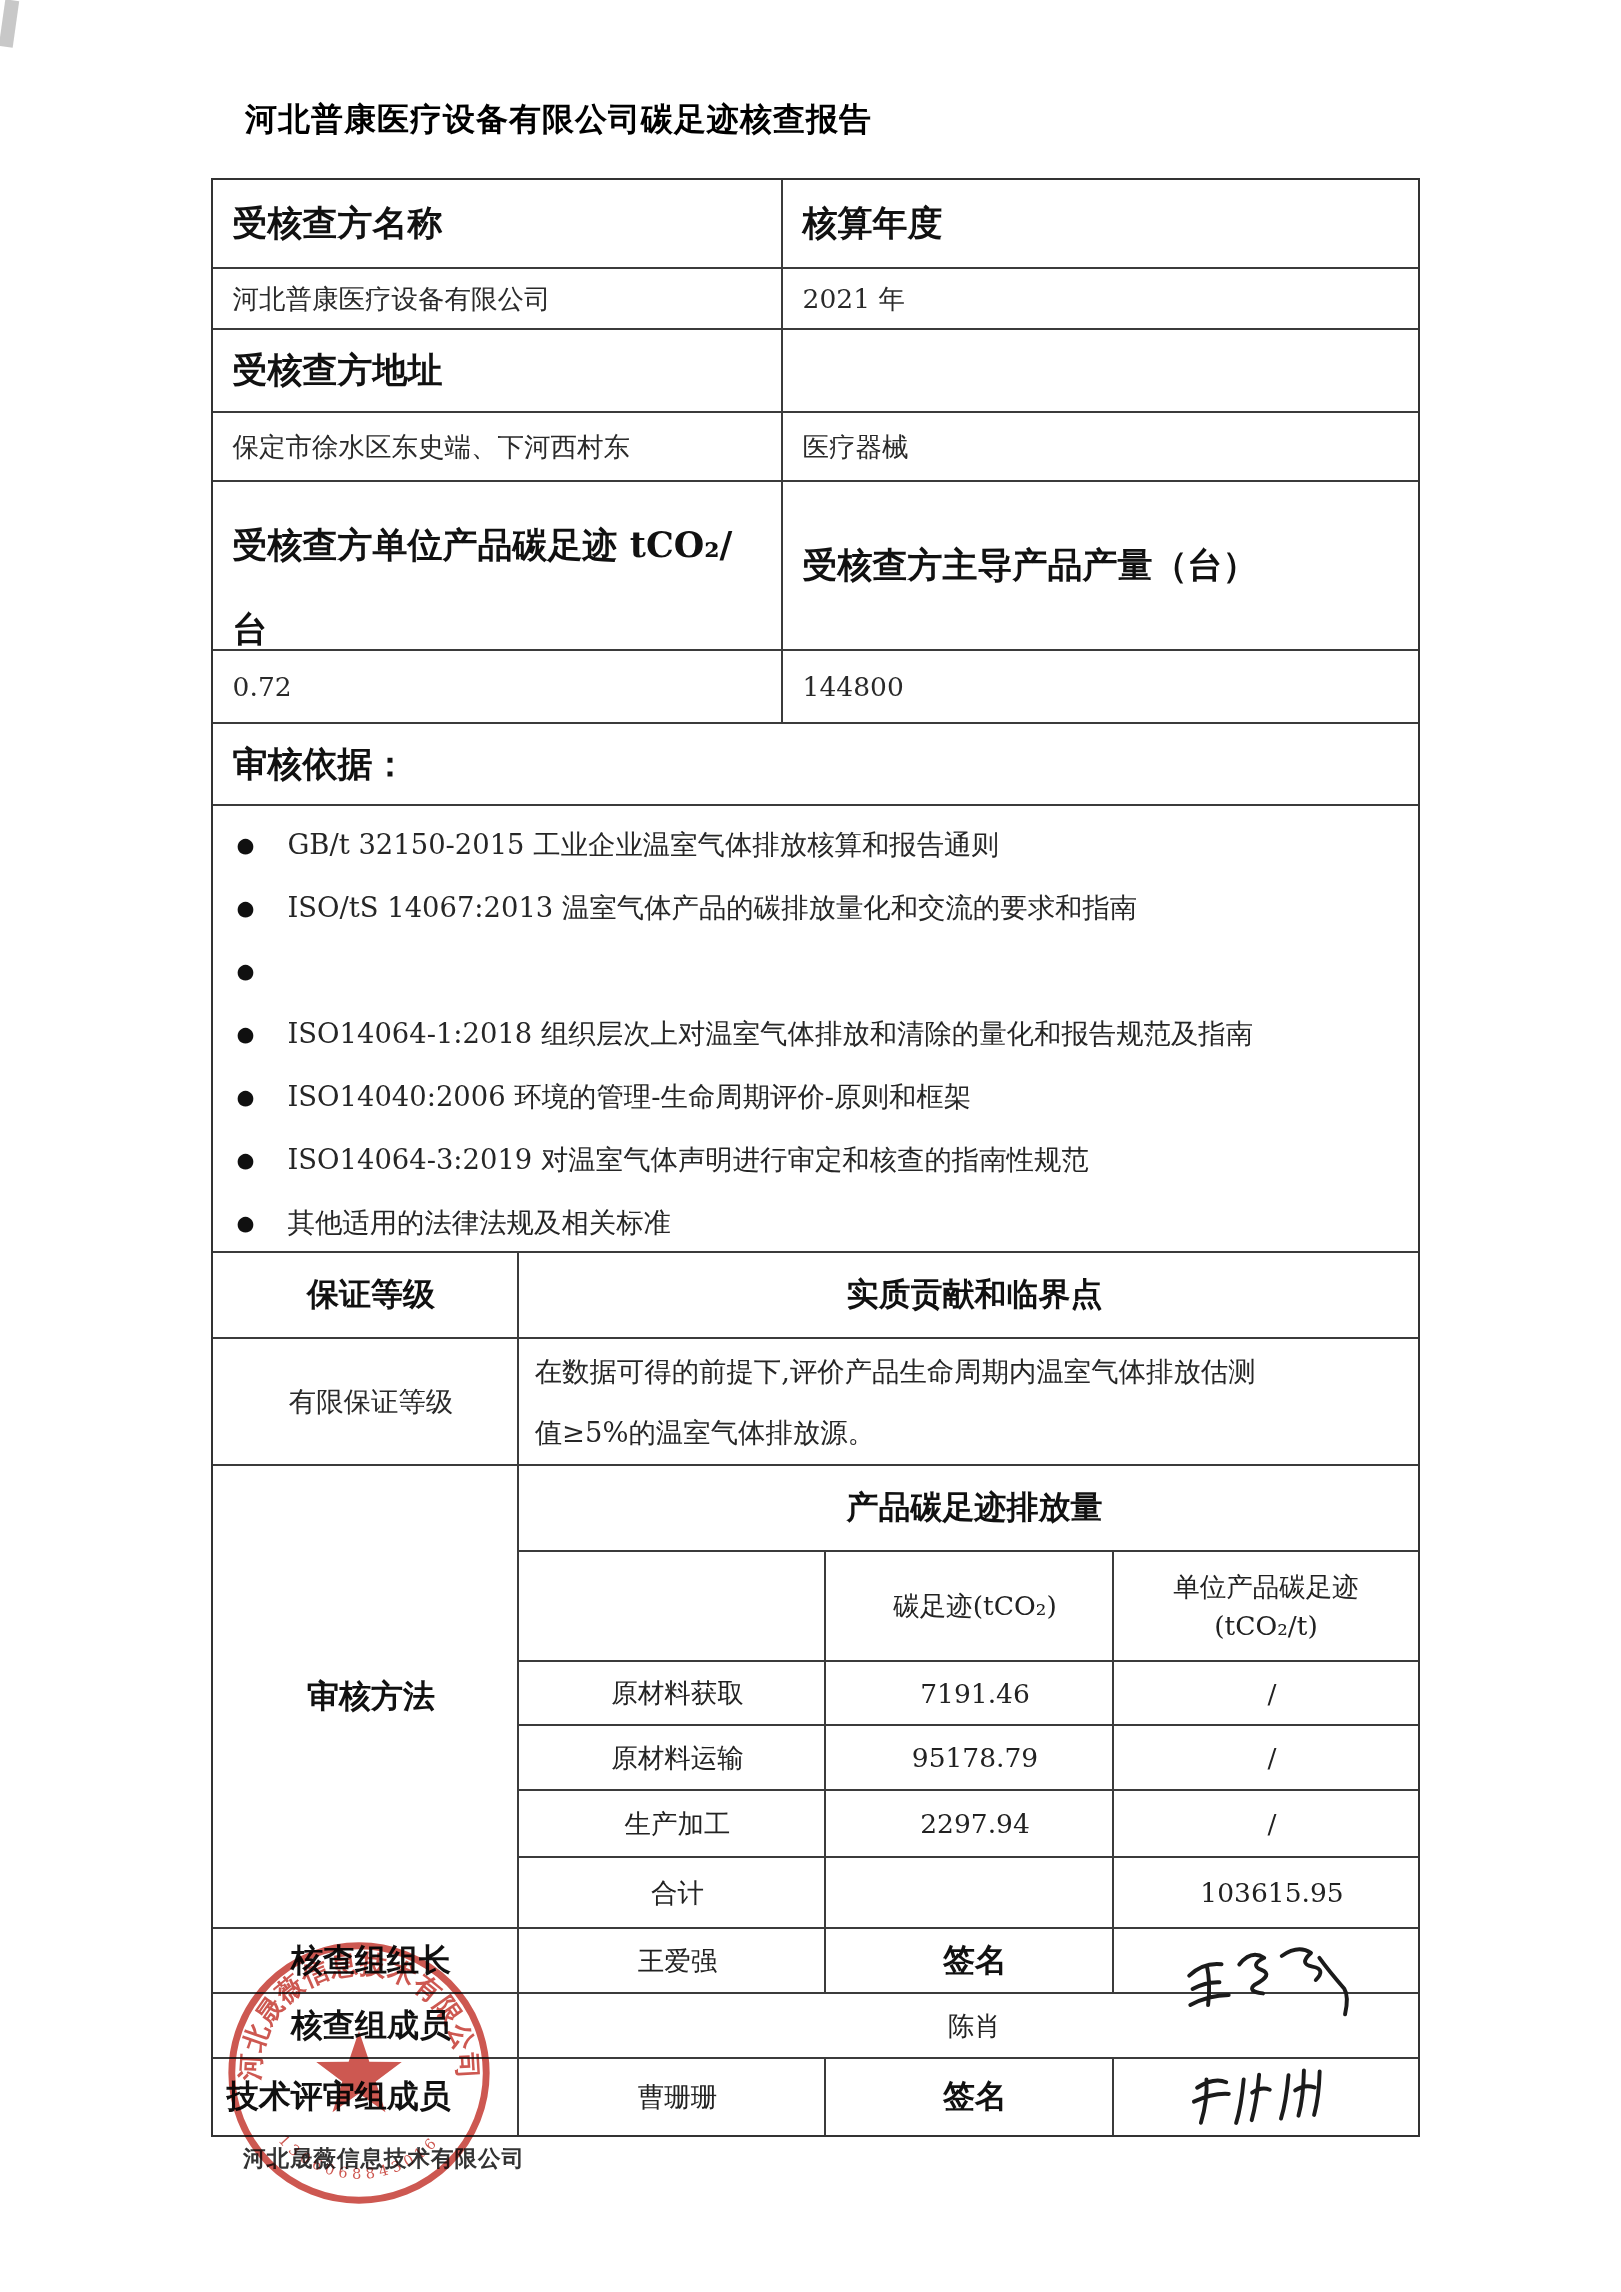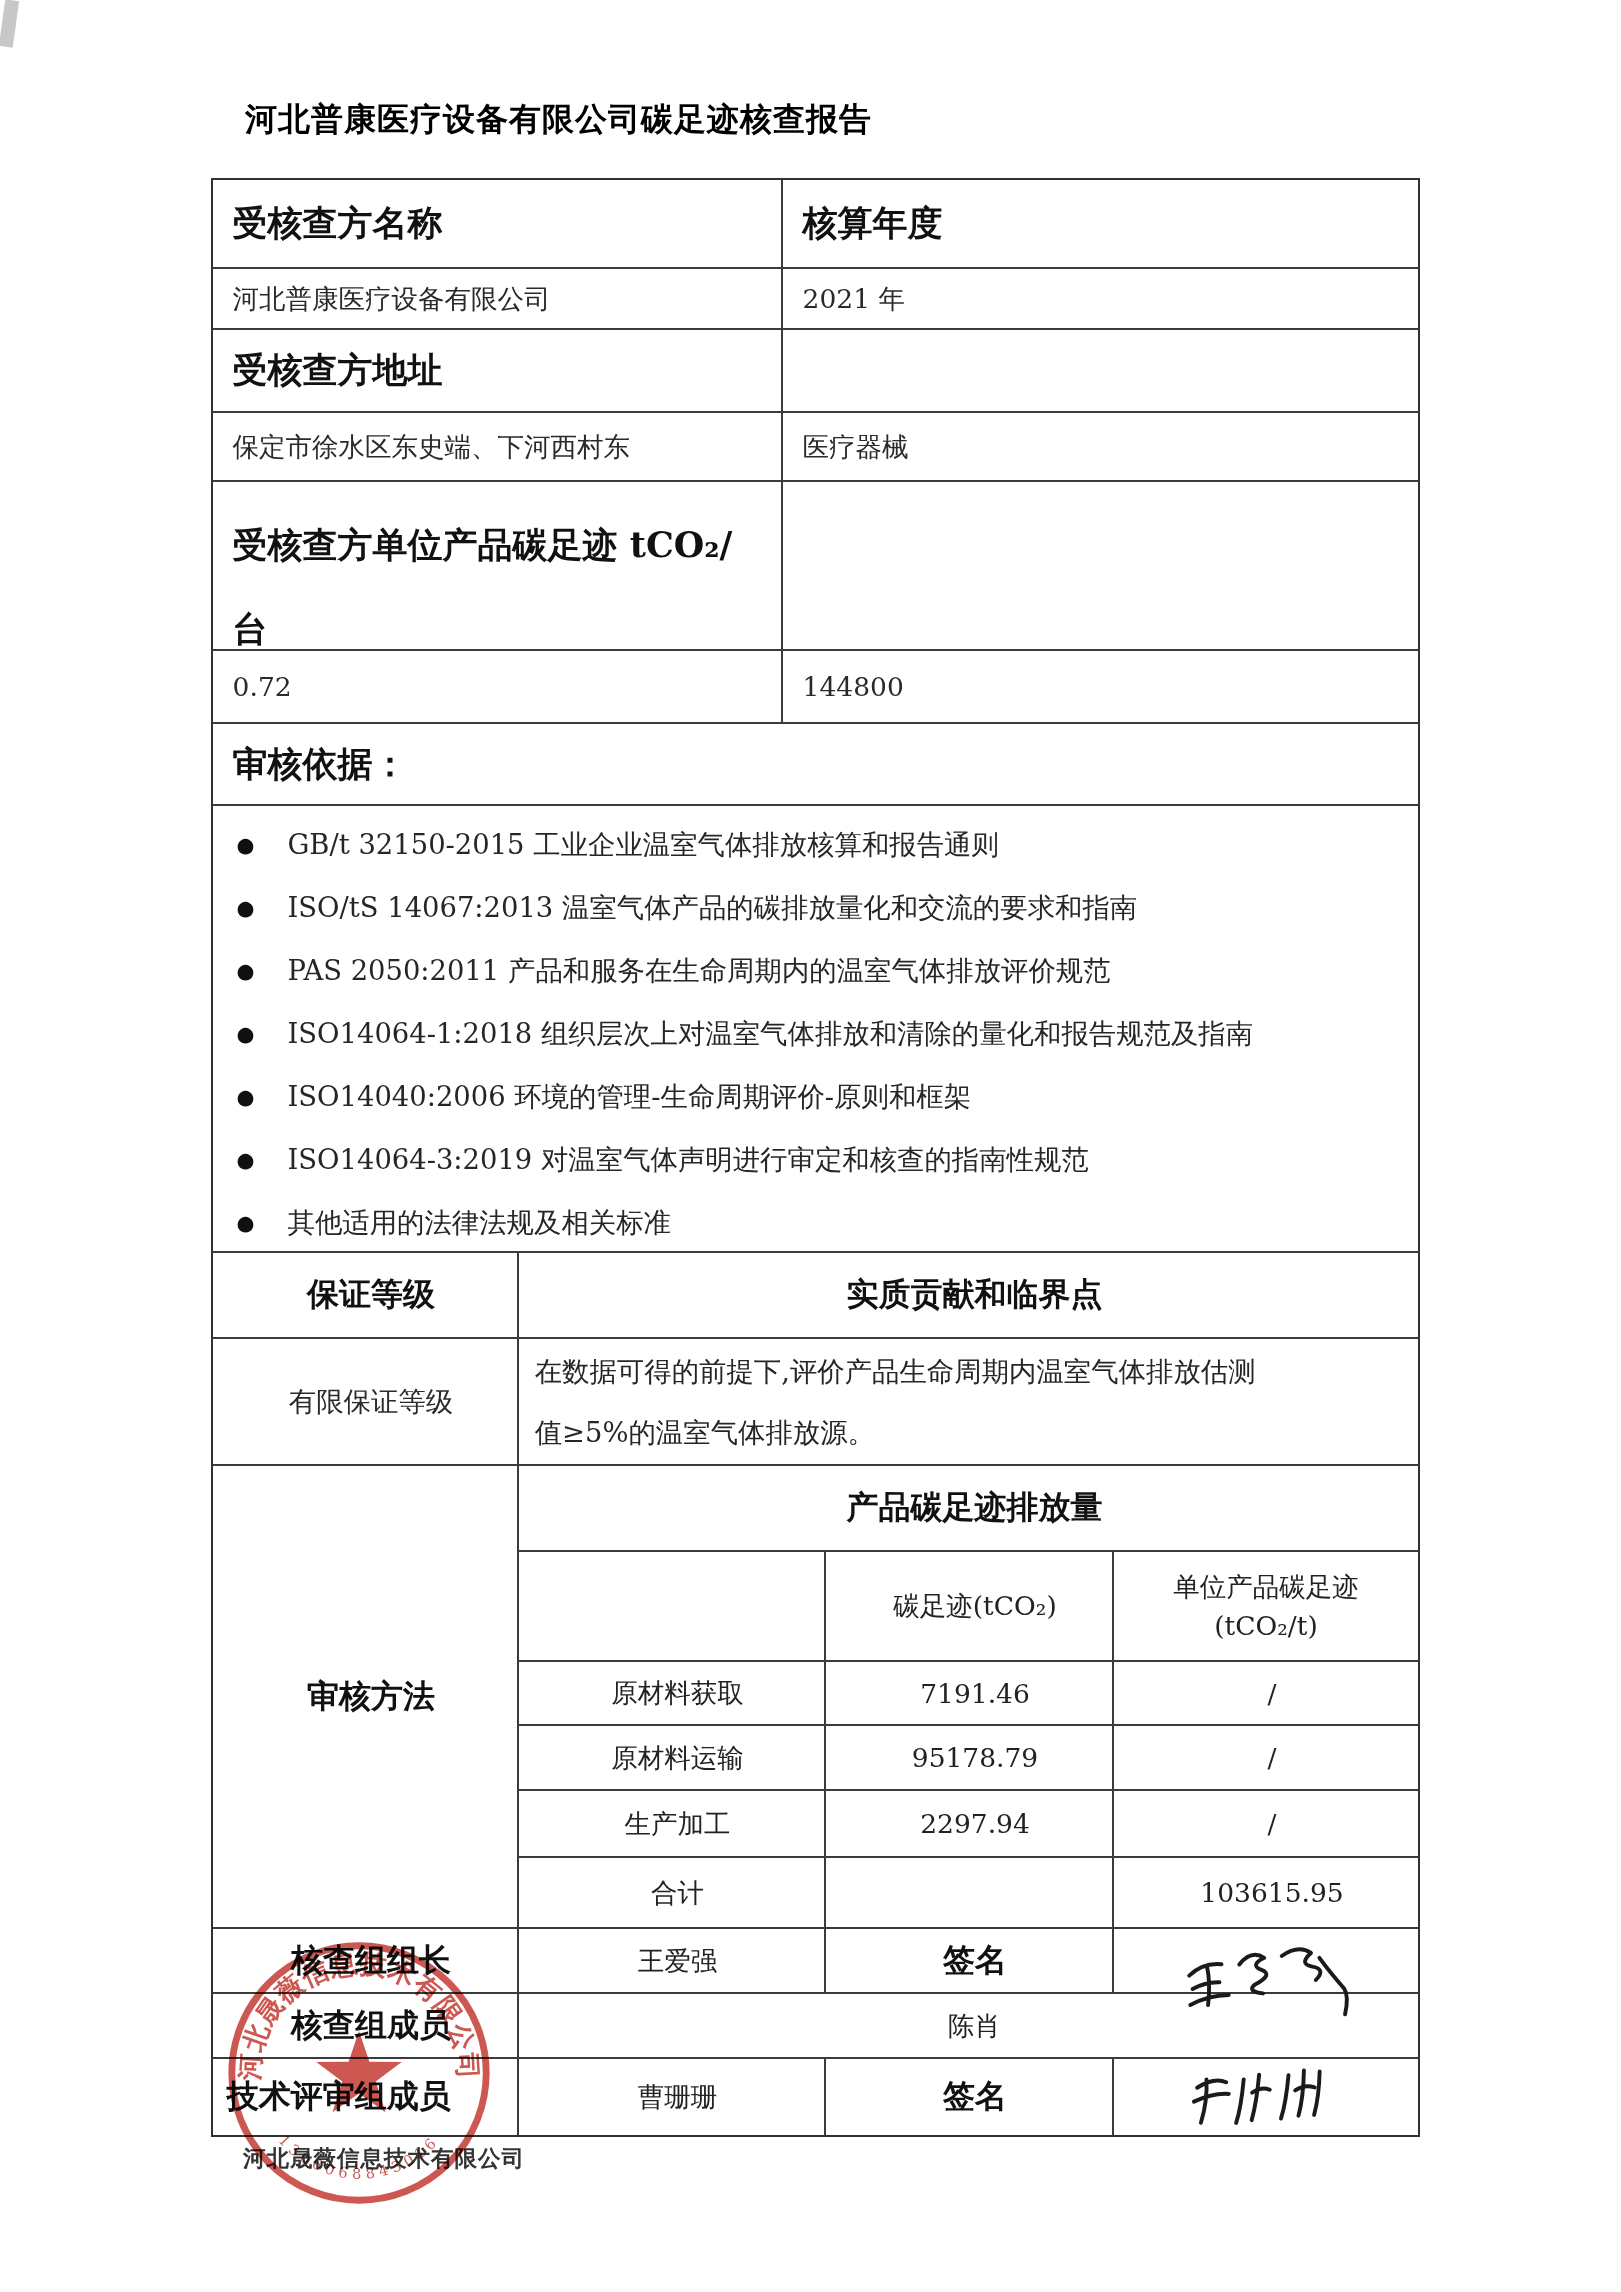--- a/index.html
+++ b/index.html
@@ -68,20 +68,21 @@
       <div class="cell wL br label">受核查方地址</div>
     </div>
 
     <div class="row" style="height:69px;">
       <div class="cell wL br value">保定市徐水区东史端、下河西村东</div>
       <div class="cell grow value">医疗器械</div>
     </div>
 
     <div class="row" style="height:169px;">
       <div class="cell wL br label force-wrap">受核查方单位产品碳足迹 tCO₂/台</div>
+      <div class="cell grow label">受核查方主导产品产量（台）</div>
     </div>
 
     <div class="row" style="height:73px;">
       <div class="cell wL br value">0.72</div>
       <div class="cell grow value">144800</div>
     </div>
 
     <div class="row" style="height:82px;">
       <div class="cell grow label">审核依据：</div>
     </div>
@@ -90,21 +91,20 @@
       <div class="bullet-line">
         <span class="bullet-dot">●</span>
         <span class="bullet-text">GB/t 32150-2015 工业企业温室气体排放核算和报告通则</span>
       </div>
       <div class="bullet-line">
         <span class="bullet-dot">●</span>
         <span class="bullet-text">ISO/tS 14067:2013 温室气体产品的碳排放量化和交流的要求和指南</span>
       </div>
       <div class="bullet-line">
         <span class="bullet-dot">●</span>
-        <span class="bullet-text">PAS 2050:2011 产品和服务在生命周期内的温室气体排放评价规范</span>
       </div>
       <div class="bullet-line">
         <span class="bullet-dot">●</span>
         <span class="bullet-text">ISO14064-1:2018 组织层次上对温室气体排放和清除的量化和报告规范及指南</span>
       </div>
       <div class="bullet-line">
         <span class="bullet-dot">●</span>
         <span class="bullet-text">ISO14040:2006 环境的管理-生命周期评价-原则和框架</span>
       </div>
       <div class="bullet-line">

